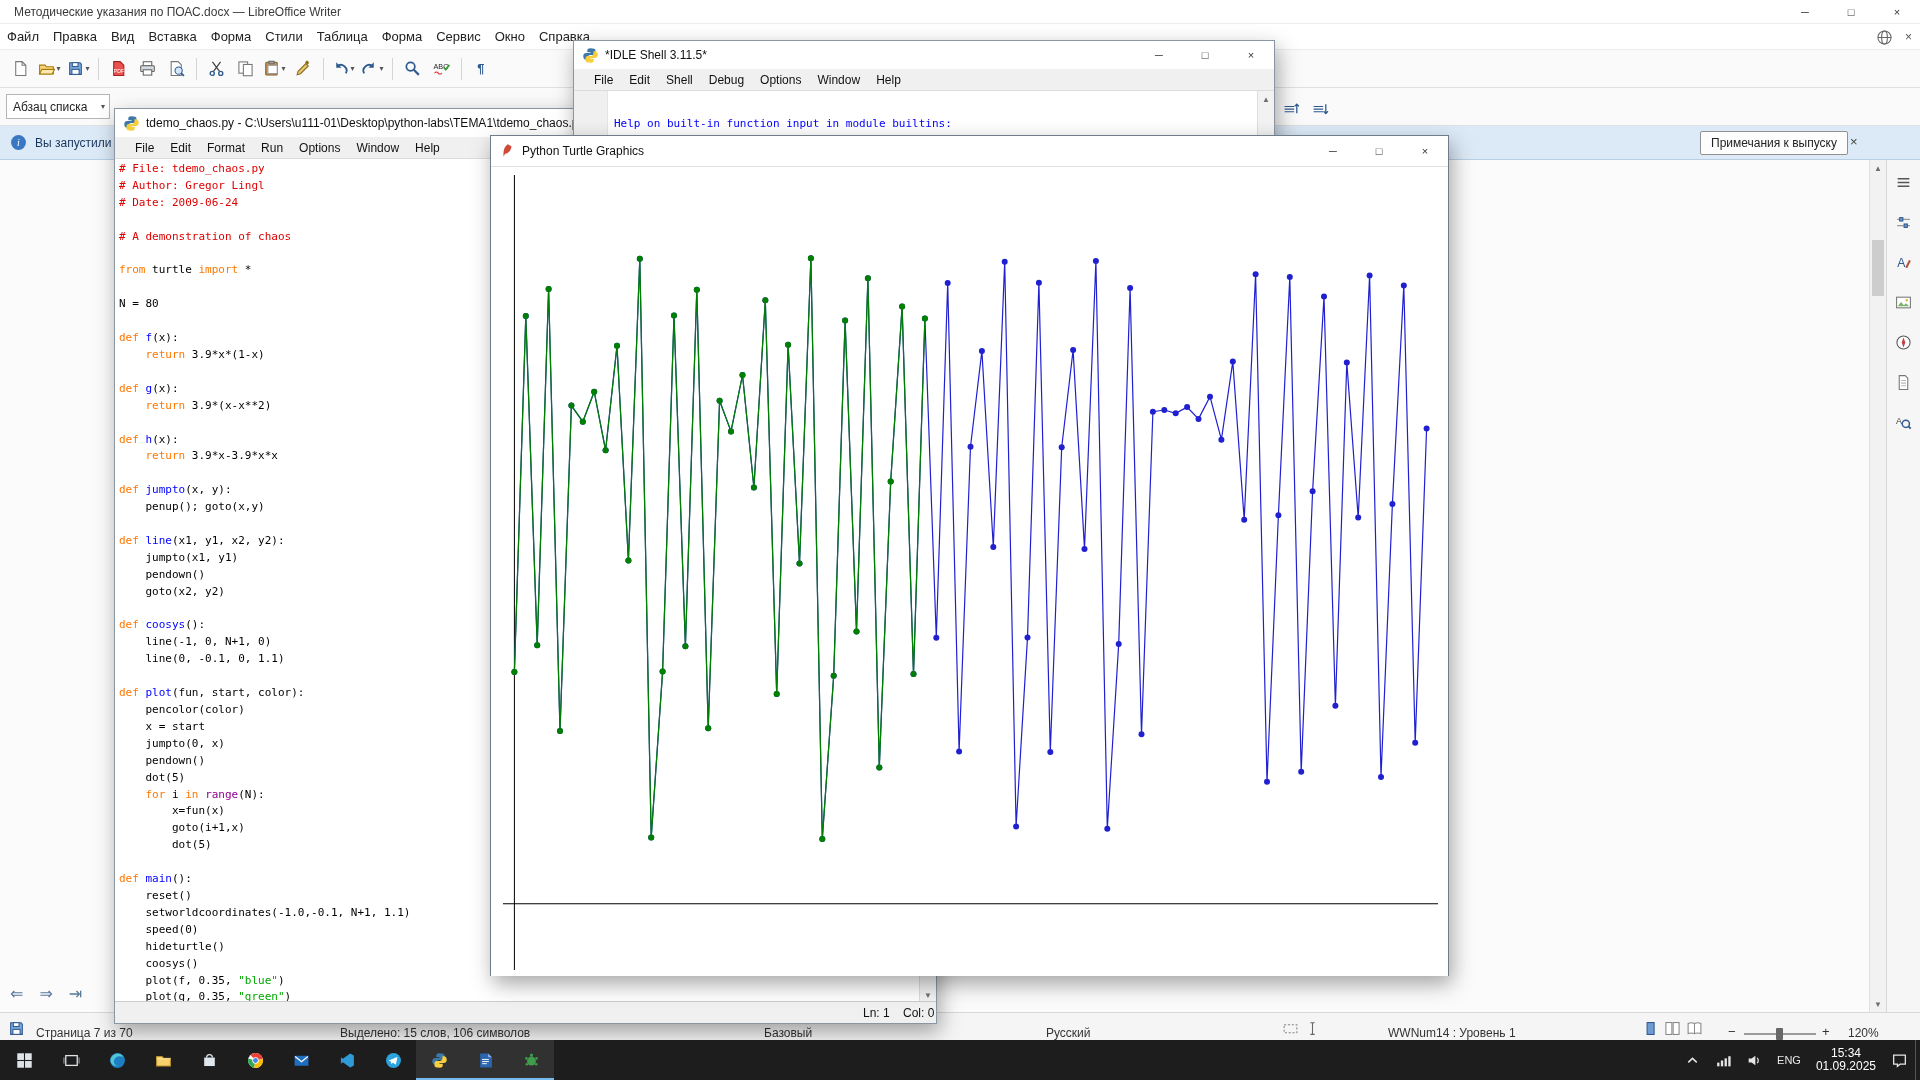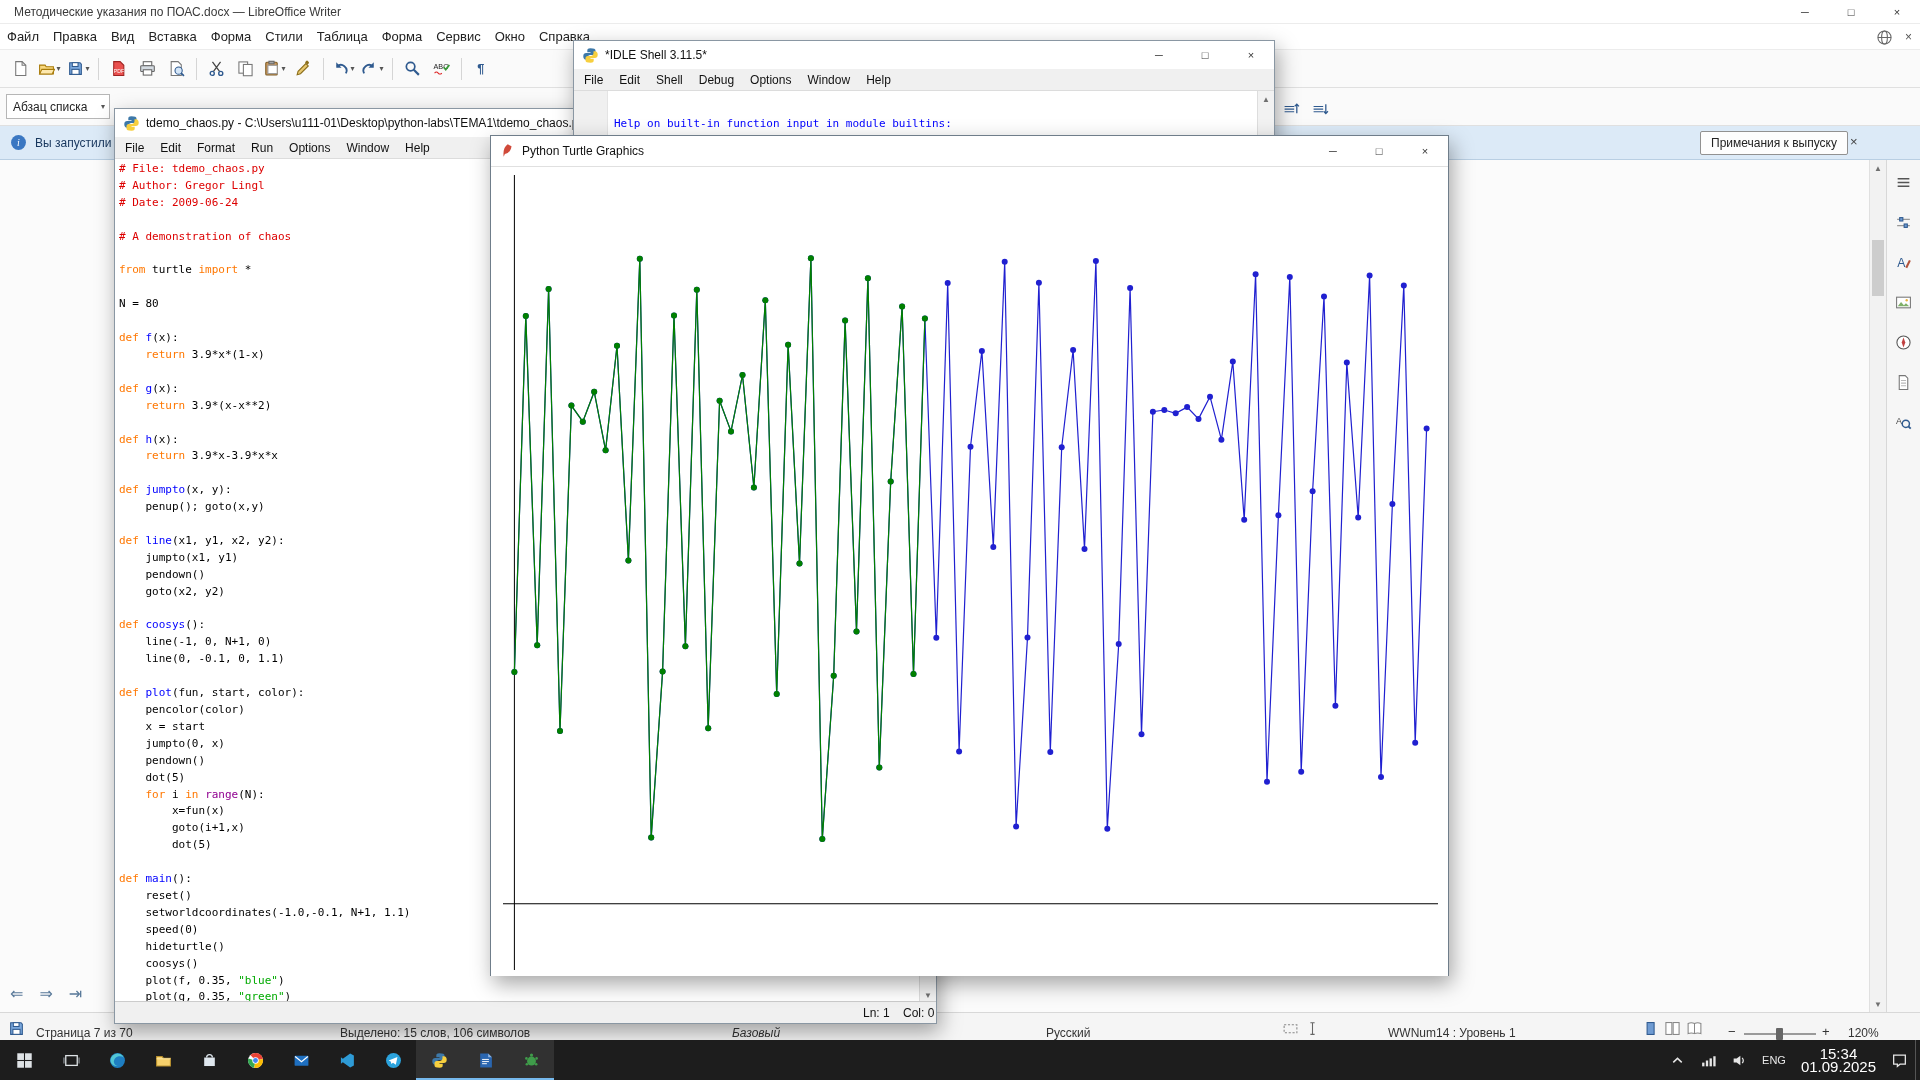--- a/index.html
+++ b/index.html
@@ -40,36 +40,36 @@
   .lo-vscroll { position:absolute; left:1869px; top:160px; width:17px; height:852px; background:#f2f2f2; border-left:1px solid #e0e0e0; }
   .scroll-arrow { width:16px; height:16px; display:flex; align-items:center; justify-content:center; font-size:8px; color:#707070; }
   .lo-vthumb { position:absolute; left:2px; top:80px; width:12px; height:56px; background:#cdcdcd; }
   .lo-vdown { position:absolute; bottom:0; left:0; }
   .lo-siderail { position:absolute; left:1886px; top:160px; width:34px; height:852px; background:#f6f6f6;
                  border-left:1px solid #d8d8d8; display:flex; flex-direction:column; align-items:center; padding-top:10px; gap:16px; }
   .rail-btn { width:24px; height:24px; display:flex; align-items:center; justify-content:center; }
   .lo-status { position:absolute; left:0; top:1012px; width:1920px; height:28px; background:#f5f5f5;
                border-top:1px solid #d8d8d8; font-size:12px; color:#333; }
   .sti { position:absolute; top:13px; white-space:nowrap; }
-  .st-save{ left:8px; top:7px; } .st-page{ left:36px; } .st-sel{ left:340px; } .st-style{ left:732px;font-style:italic; }
+  .st-save{ left:8px; top:7px; } .st-page{ left:36px; } .st-sel{ left:340px; } .st-style{ left:764px; }
   .st-lang{ left:1046px; } .st-selmode{ left:1282px; top:7px; } .st-cursor{ left:1304px; top:7px; }
   .st-outline{ left:1388px; } .st-v1{ left:1642px; top:7px; } .st-v2{ left:1664px; top:7px; } .st-v3{ left:1686px; top:7px; }
   .st-zo{ left:1728px; top:11px; font-size:13px; } .st-zi{ left:1822px; top:11px; font-size:13px; } .st-zoom{ left:1848px; }
   .zoom-track { position:absolute; left:1744px; top:20px; width:72px; height:2px; background:#9a9a9a; }
   .zoom-thumb { position:absolute; left:32px; top:-5px; width:7px; height:12px; background:#666; border-radius:1px; }
   .mini-icon { display:inline-flex; width:17px; height:17px; align-items:center; justify-content:center; }
 
   
   .win { position:absolute; background:#fff; border:1px solid #8a97a3; box-shadow:3px 8px 20px rgba(0,0,0,.35); }
   .win-title { height:28px; background:#fff; display:flex; align-items:center; position:relative; }
   .win-icon { margin-left:8px; }
   .win-title-text { font-size:12px; color:#111; margin-left:6px; white-space:nowrap; overflow:hidden; }
   .win-controls { position:absolute; right:0; top:0; display:flex; height:100%; }
   .win-menubar { height:22px; background:#f0f0f0; display:flex; align-items:center; font-size:12px; color:#111;
-                 padding-left:2px; border-bottom:1px solid #dcdcdc; }
+                 padding-left:12px; border-bottom:1px solid #dcdcdc; }
   .win-menubar .menu-item { padding:2px 8px; }
 
   
   .editor { left:114px; top:108px; width:823px; height:916px; z-index:10; }
   .editor-code { position:absolute; left:0; top:50px; width:804px; height:844px; background:#fff; overflow:hidden;
                  font-family:"DejaVu Sans Mono","Liberation Mono",monospace; font-size:11px; line-height:16.9px;
                  padding:2px 0 0 4px; white-space:pre; }
   .editor-vscroll { position:absolute; right:0; top:50px; width:17px; height:844px; background:#f2f2f2; border-left:1px solid #ddd; }
   .ed-down { position:absolute; bottom:0; left:0; }
   .editor-status { position:absolute; left:0; bottom:0; width:100%; height:22px; background:#f0f0f0;
@@ -93,21 +93,21 @@
   .taskbar { position:absolute; left:0; top:1040px; width:1920px; height:40px; background:#1d1d1d;
              display:flex; align-items:center; z-index:40; }
   .tb-start { width:48px; height:40px; display:flex; align-items:center; justify-content:center; }
   .tb-search { width:362px; height:40px; background:#fff; display:flex; align-items:center; border:1px solid #7a7a7a; }
   .tb-search-text { font-size:12px; color:#555; margin-left:7px; white-space:nowrap; }
   .tb-btn { width:46px; height:40px; display:flex; align-items:center; justify-content:center; position:relative; }
   .tb-btn.active { background:rgba(255,255,255,.09); box-shadow:inset 0 -2px 0 #76b9ed; }
   .tb-apps { display:flex; }
   .tb-tray { position:absolute; right:0; top:0; height:40px; display:flex; align-items:center; }
   .tray-item { margin:0 7px; color:#e8e8e8; font-size:11px; }
-  .tray-clock { text-align:center; font-size:15px; color:#fff; line-height:13px; margin:0 8px; }
+  .tray-clock { text-align:center; font-size:12px; color:#fff; line-height:13px; margin:0 8px; }
   .show-desktop { width:5px; height:40px; border-left:1px solid #555; display:inline-block; }
 
   .cl span { color:#000; }
 </style>
 </head>
 <body>
 
 <div class="screen">
 
   <section>

